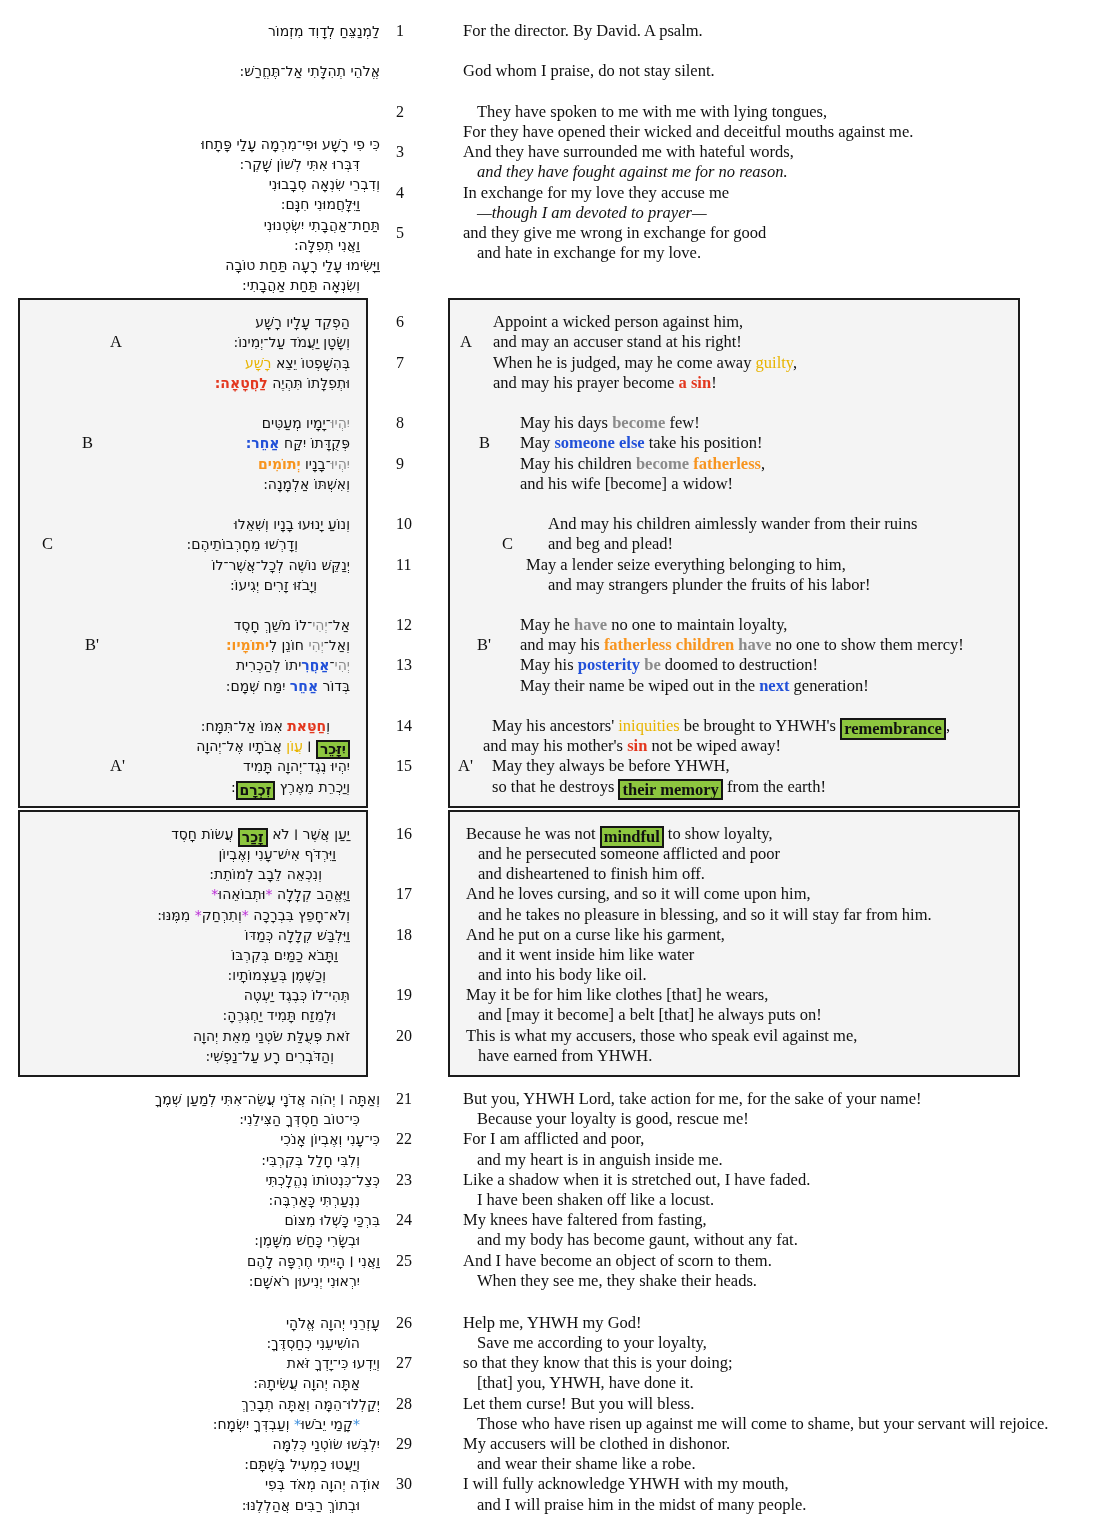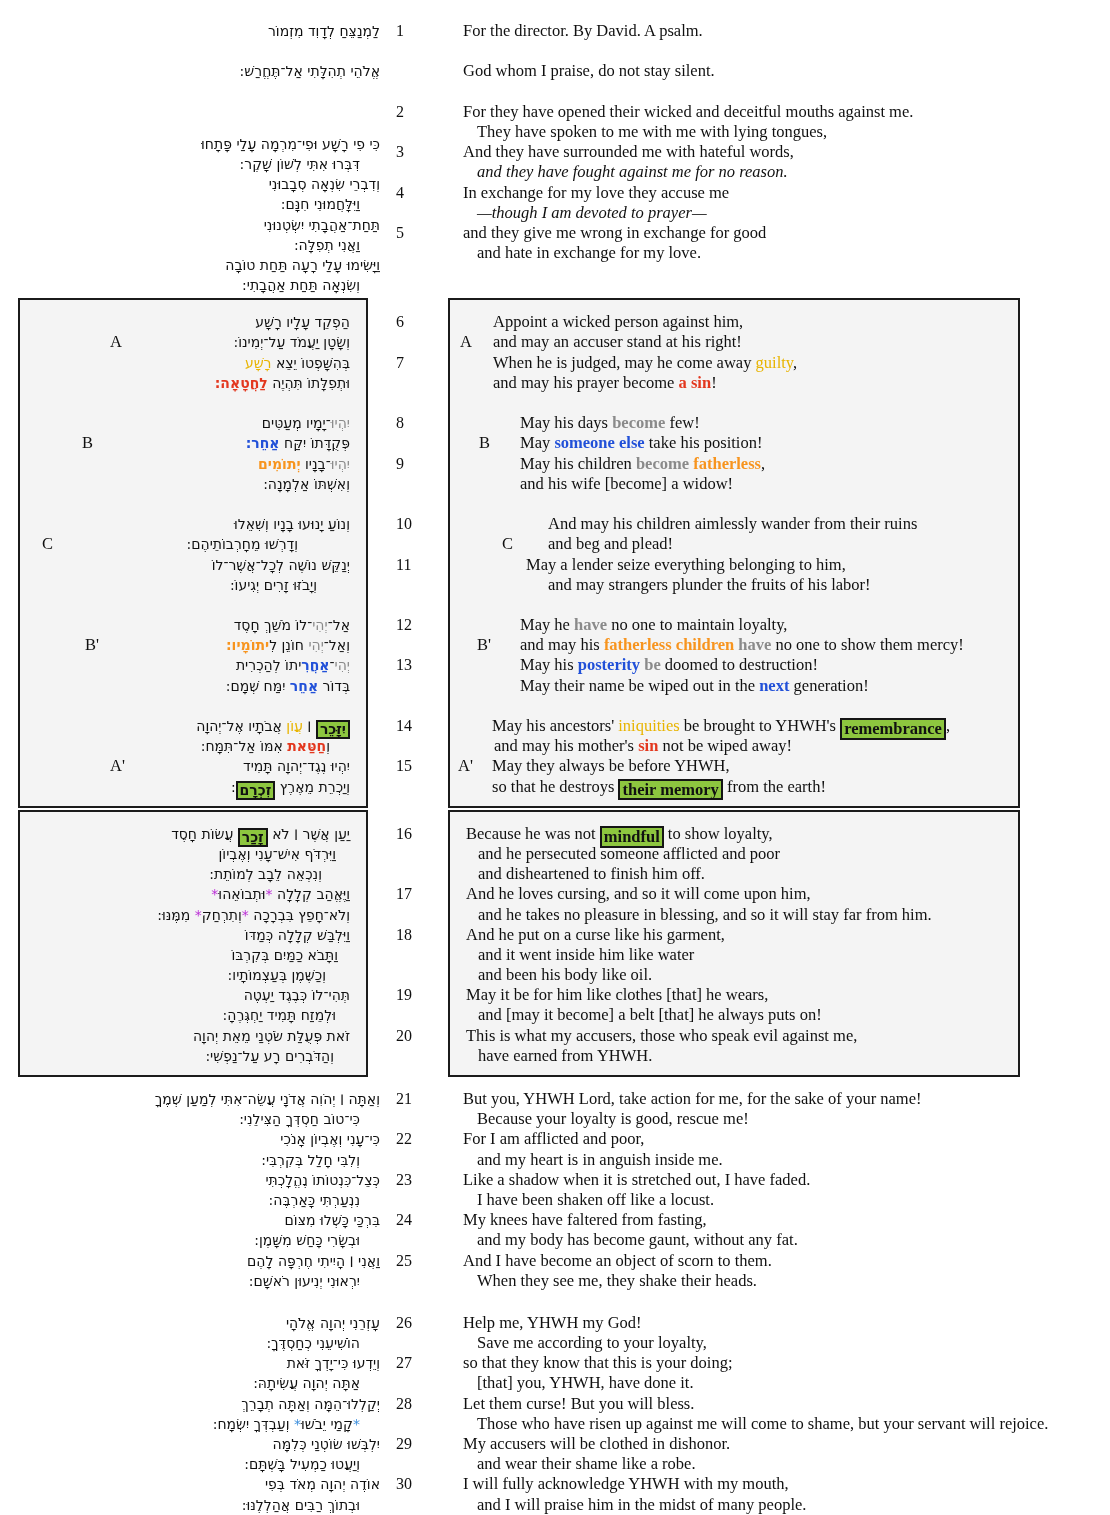--- a/index.html
+++ b/index.html
@@ -60,22 +60,22 @@
         <div class="vline">4</div>
         <div class="vline"></div>
         <div class="vline">5</div>
         <div class="vline"></div>
       </div>
       <div class="ecol">
         <div class="eline" style="padding-left: 15px;">For the director. By David. A psalm.</div>
         <div class="eline"></div>
         <div class="eline" style="padding-left: 15px;">God whom I praise, do not stay silent.</div>
         <div class="eline"></div>
+        <div class="eline" style="padding-left: 29px;">They have spoken to me with me with lying tongues,</div>
         <div class="eline" style="padding-left: 15px;">For they have opened their wicked and deceitful mouths against me.</div>
-        <div class="eline" style="padding-left: 29px;">They have spoken to me with me with lying tongues,</div>
         <div class="eline" style="padding-left: 15px;">And they have surrounded me with hateful words,</div>
         <div class="eline" style="padding-left: 29px; font-style: italic;">and they have fought against me for no reason.</div>
         <div class="eline" style="padding-left: 15px;">In exchange for my love they accuse me</div>
         <div class="eline" style="padding-left: 29px; font-style: italic;">—though I am devoted to prayer—</div>
         <div class="eline" style="padding-left: 15px;">and they give me wrong in exchange for good</div>
         <div class="eline" style="padding-left: 29px;">and hate in exchange for my love.</div>
       </div>
     </div>
     <div class="block" style="margin-top: 3px;">
       <div class="hcol">
@@ -93,22 +93,22 @@
           <div class="hline" style="padding-right: 16px;">וְנוֹעַ יָנוּעוּ בָנָיו וְשִׁאֵלוּ</div>
           <div class="hline" style="padding-right: 68px;">וְדָרְשׁוּ מֵחָרְבוֹתֵיהֶם:<span class="slabel" style="left: 22px;">C</span></div>
           <div class="hline" style="padding-right: 16px;">יְנַקֵּשׁ נוֹשֶׁה לְכָל־אֲשֶׁר־לוֹ</div>
           <div class="hline" style="padding-right: 49px;">וְיָבֹזּוּ זָרִים יְגִיעוֹ:</div>
           <div class="hline"></div>
           <div class="hline" style="padding-right: 16px;">אַל־<span class="s-gray">יְהִי</span>־לוֹ מֹשֵׁךְ חָסֶד</div>
           <div class="hline" style="padding-right: 16px;">וְאַל־<span class="s-gray">יְהִי</span> חוֹנֵן לִ<span class="s-orange">יתוֹמָיו:</span><span class="slabel" style="left: 65px;">B'</span></div>
           <div class="hline" style="padding-right: 16px;"><span class="s-gray">יְהִי</span>־<span class="s-blue">אַחֲרִ</span>יתוֹ לְהַכְרִית</div>
           <div class="hline" style="padding-right: 16px;">בְּדוֹר <span class="s-blue">אַחֵר</span> יִמַּח שְׁמָם:</div>
           <div class="hline"></div>
+          <div class="hline" style="padding-right: 36px;">וְ<span class="s-red">חַטַּאת</span> אִמּוֹ אַל־תִּמָּח:</div>
           <div class="hline" style="padding-right: 16px;"><span class="s-green">יִזָּכֵר</span> ׀ <span class="s-gold">עֲוֺן</span> אֲבֹתָיו אֶל־יְהוָה</div>
-          <div class="hline" style="padding-right: 36px;">וְ<span class="s-red">חַטַּאת</span> אִמּוֹ אַל־תִּמָּח:</div>
           <div class="hline" style="padding-right: 16px;">יִהְיוּ נֶגֶד־יְהוָה תָּמִיד<span class="slabel" style="left: 90px;">A'</span></div>
           <div class="hline" style="padding-right: 16px;">וְיַכְרֵת מֵאֶרֶץ <span class="s-green">זִכְרָם</span>:</div>
         </div>
       </div>
       <div class="vcol vpad">
         <div class="vline">6</div>
         <div class="vline"></div>
         <div class="vline">7</div>
         <div class="vline"></div>
         <div class="vline"></div>
@@ -148,21 +148,21 @@
           <div class="eline" style="padding-left: 98px;">and beg and plead!<span class="slabel" style="left: 52px;">C</span></div>
           <div class="eline" style="padding-left: 76px;">May a lender seize everything belonging to him,</div>
           <div class="eline" style="padding-left: 98px;">and may strangers plunder the fruits of his labor!</div>
           <div class="eline"></div>
           <div class="eline" style="padding-left: 70px;">May he <span class="s-grayb">have</span> no one to maintain loyalty,</div>
           <div class="eline" style="padding-left: 70px;">and may his <span class="s-orange">fatherless children</span> <span class="s-grayb">have</span> no one to show them mercy!<span class="slabel" style="left: 27px;">B'</span></div>
           <div class="eline" style="padding-left: 70px;">May his <span class="s-blue">posterity</span> <span class="s-grayb">be</span> doomed to destruction!</div>
           <div class="eline" style="padding-left: 70px;">May their name be wiped out in the <span class="s-blue">next</span> generation!</div>
           <div class="eline"></div>
           <div class="eline" style="padding-left: 42px;">May his ancestors' <span class="s-gold">iniquities</span> be brought to YHWH's <span class="s-green">remembrance</span>,</div>
-          <div class="eline" style="padding-left: 44px; font-family: Liberation Serif, serif;">and may his mother's <span class="s-red">sin</span> not be wiped away!</div>
+          <div class="eline" style="padding-left: 33px; font-family: Liberation Serif, serif;">and may his mother's <span class="s-red">sin</span> not be wiped away!</div>
           <div class="eline" style="padding-left: 42px;">May they always be before YHWH,<span class="slabel" style="left: 8px;">A'</span></div>
           <div class="eline" style="padding-left: 42px;">so that he destroys <span class="s-green">their memory</span> from the earth!</div>
         </div>
       </div>
     </div>
     <div class="block" style="margin-top: 2px;">
       <div class="hcol">
         <div class="hbox">
           <div class="hline" style="padding-right: 16px;">יַעַן אֲשֶׁר ׀ לֹא <span class="s-green">זָכַר</span> עֲשׂוֹת חָסֶד</div>
           <div class="hline" style="padding-right: 30px;">וַיִּרְדֹּף אִישׁ־עָנִי וְאֶבְיוֹן</div>
@@ -194,21 +194,21 @@
       </div>
       <div class="ecol">
         <div class="ebox">
           <div class="eline" style="padding-left: 16px;">Because he was not <span class="s-green">mindful</span> to show loyalty,</div>
           <div class="eline" style="padding-left: 28px;">and he persecuted someone afflicted and poor</div>
           <div class="eline" style="padding-left: 28px;">and disheartened to finish him off.</div>
           <div class="eline" style="padding-left: 16px;">And he loves cursing, and so it will come upon him,</div>
           <div class="eline" style="padding-left: 28px;">and he takes no pleasure in blessing, and so it will stay far from him.</div>
           <div class="eline" style="padding-left: 16px;">And he put on a curse like his garment,</div>
           <div class="eline" style="padding-left: 28px;">and it went inside him like water</div>
-          <div class="eline" style="padding-left: 28px;">and been his body like oil.</div>
+          <div class="eline" style="padding-left: 28px;">and into his body like oil.</div>
           <div class="eline" style="padding-left: 16px;">May it be for him like clothes [that] he wears,</div>
           <div class="eline" style="padding-left: 28px;">and [may it become] a belt [that] he always puts on!</div>
           <div class="eline" style="padding-left: 16px;">This is what my accusers, those who speak evil against me,</div>
           <div class="eline" style="padding-left: 28px;">have earned from YHWH.</div>
         </div>
       </div>
     </div>
     <div class="block" style="margin-top: 12px;">
       <div class="hcol">
         <div class="hline" style="padding-right: 10px;">וְאַתָּה ׀ יְהֹוִה אֲדֹנָי עֲשֵׂה־אִתִּי לְמַעַן שְׁמֶךָ</div>

